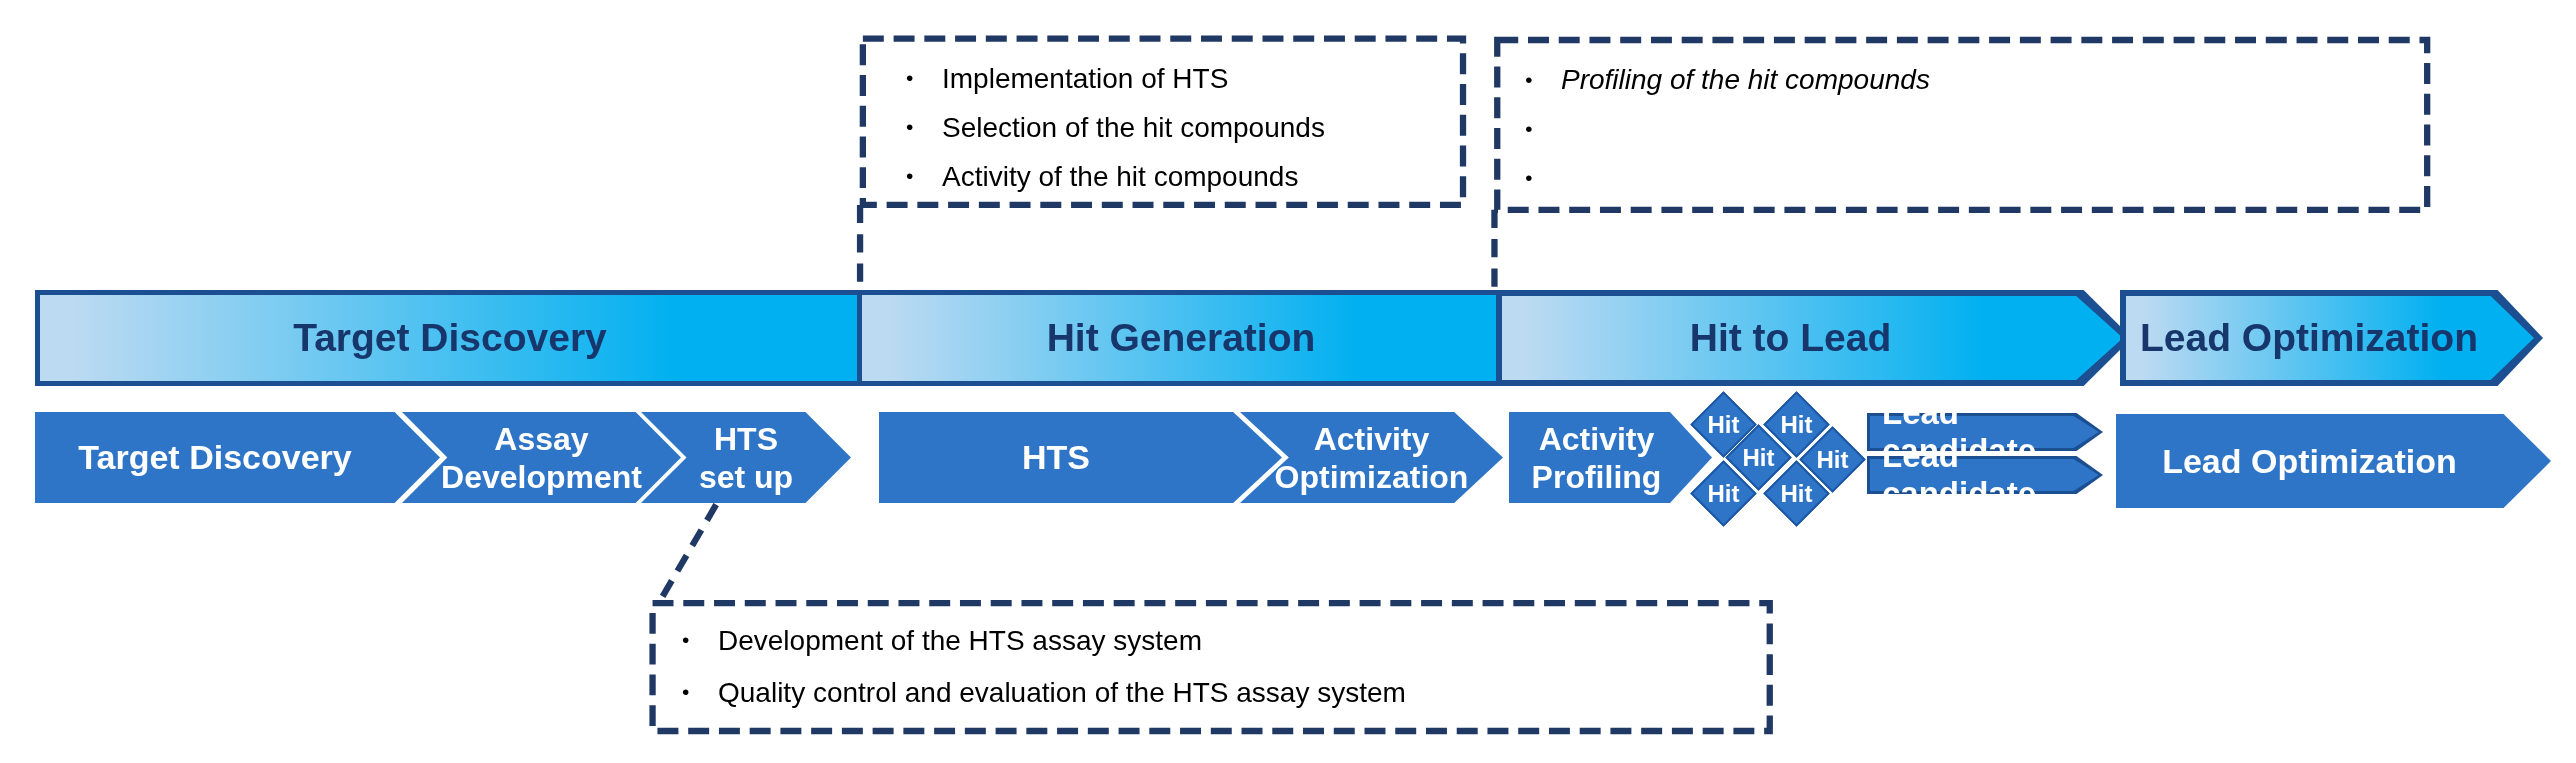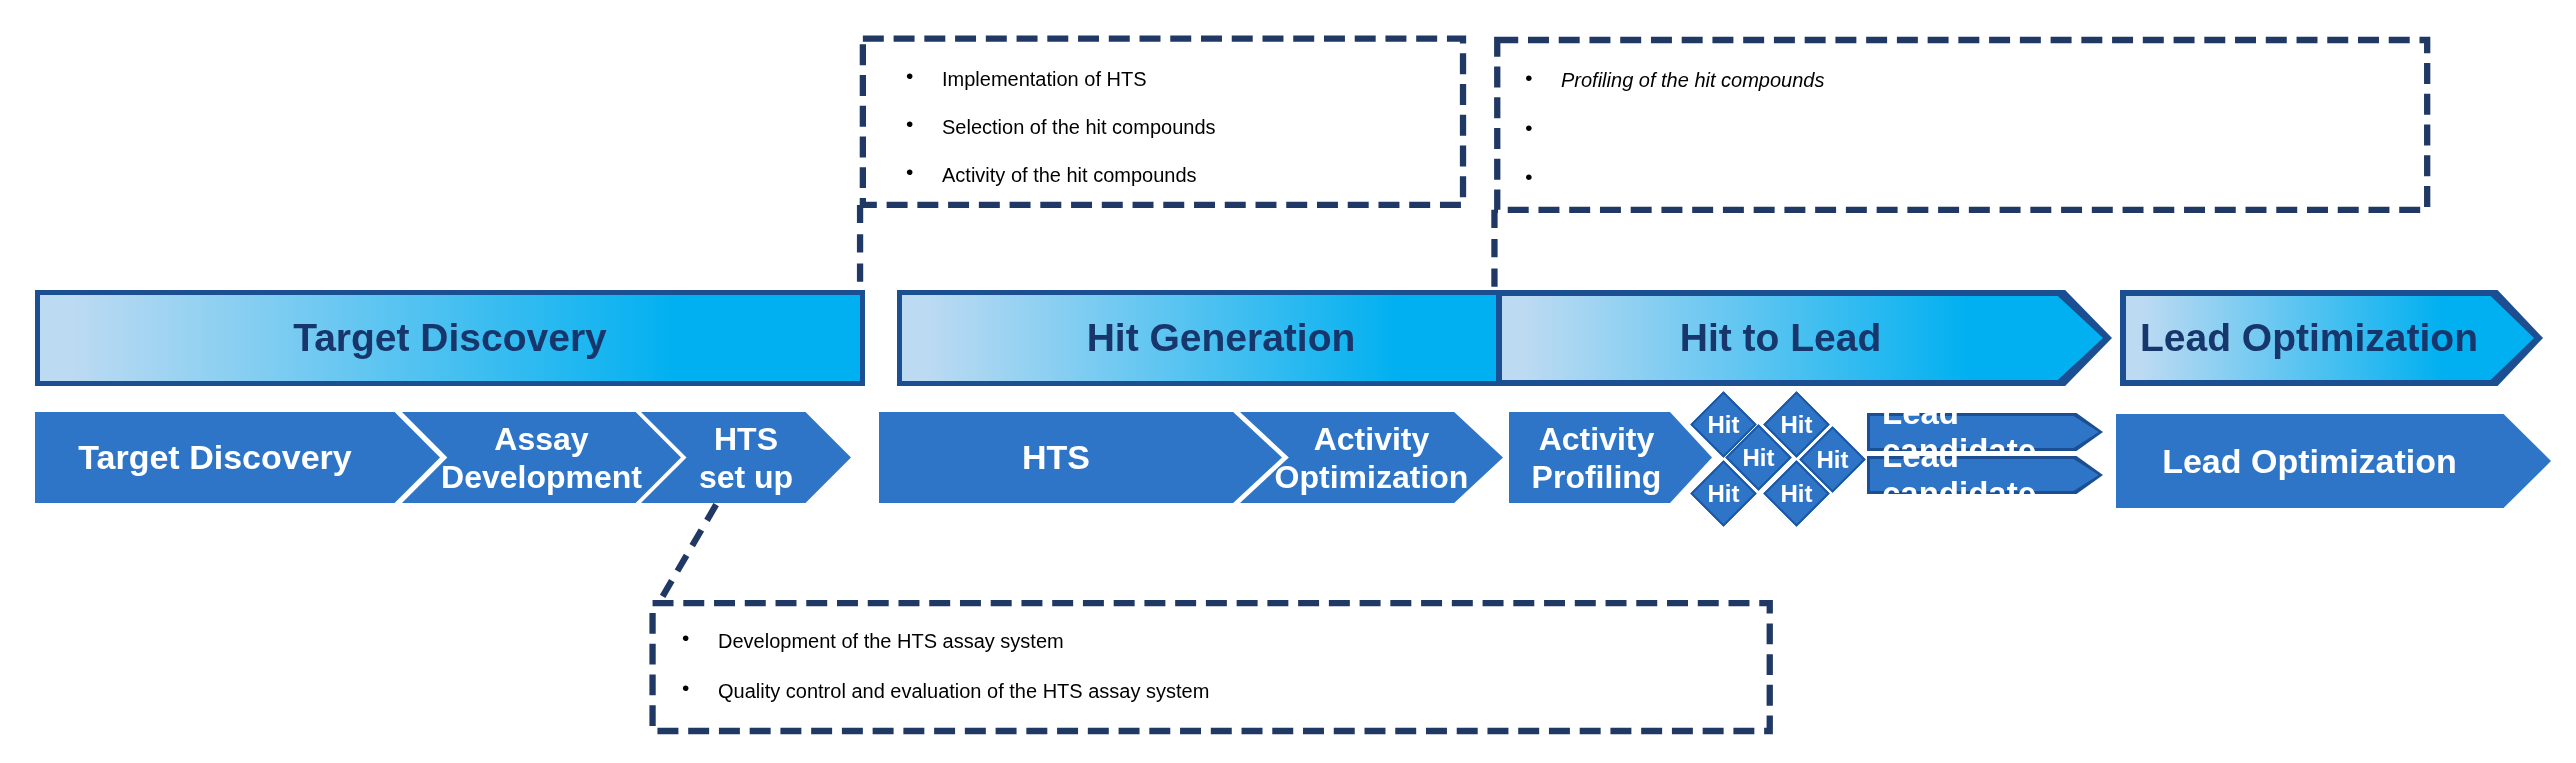--- a/index.html
+++ b/index.html
@@ -21,41 +21,41 @@
     font-family:"Liberation Sans", sans-serif;
     overflow:hidden;
   }
   
   svg.overlay{position:absolute;left:0;top:0;width:2576px;height:764px;}
   .dash-rect{fill:none;stroke:var(--dash-navy);stroke-width:9;stroke-dasharray:30 14;}
   .dash-line{fill:none;stroke:var(--dash-navy);stroke-width:9;stroke-dasharray:26 16;}
   
   .callout{position:absolute;color:var(--callout-text);}
   .callout ul{list-style:none;margin:0;padding:0;}
-  .callout li{display:flex;align-items:baseline;font-size:20px;}
+  .callout li{display:flex;align-items:baseline;font-size:28px;}
   .callout .bullet{flex:0 0 36px;text-align:left;font-size:21px;position:relative;top:-2.8px;}
   .callout .bullet::before{content:"\2022";}
   .callout-hg{left:863px;top:38px;width:600px;height:166px;padding:17px 0 0 43px;box-sizing:border-box;}
   .callout-hg li{line-height:47px;}
   .callout-htl{left:1497px;top:40px;width:930px;height:170px;padding:15.4px 0 0 28px;box-sizing:border-box;font-style:italic;}
   .callout-htl li{line-height:49px;}
   .callout-hts{left:653px;top:603px;width:1117px;height:128px;padding:12.6px 0 0 29px;box-sizing:border-box;}
   .callout-hts li{line-height:50px;}
   
   .band-seg{
     position:absolute;top:290px;height:96px;box-sizing:border-box;
     border:5.6px solid var(--band-border);
     background:linear-gradient(to right,var(--band-light) 4%,var(--band-bright) 78%);
     display:flex;align-items:center;justify-content:center;
     color:var(--band-text);font-weight:bold;font-size:39px;
   }
   .seg-td{left:35px;width:830px;}
-  .seg-hg{left:857px;width:648px;margin-left:40px;}
+  .seg-hg{left:857px;width:648px;}
   .pent{position:absolute;top:290px;height:96px;background:var(--band-border);}
-  .pent-htl{left:1496px;width:616px;clip-path:polygon(0 0,92.39% 0,100% 50%,92.39% 100%,0 100%);}
+  .pent-htl{left:1496px;width:616px;clip-path:polygon(0 0,92.39% 0,100% 50%,92.39% 100%,0 100%);padding-left:20px;}
   .pent-lo{left:2120px;width:423px;clip-path:polygon(0 0,89.26% 0,100% 50%,89.26% 100%,0 100%);}
   .pent-inner{
     position:absolute;left:5.6px;top:5.6px;bottom:5.6px;right:9px;
     background:linear-gradient(to right,var(--band-light) 4%,var(--band-bright) 78%);
   }
   .pent-htl .pent-inner{clip-path:polygon(0 0,92.39% 0,100% 50%,92.39% 100%,0 100%);}
   .pent-lo .pent-inner{clip-path:polygon(0 0,89.26% 0,100% 50%,89.26% 100%,0 100%);}
   .pent-label{
     position:absolute;inset:0;display:flex;align-items:center;justify-content:center;
     color:var(--band-text);font-weight:bold;font-size:39px;

